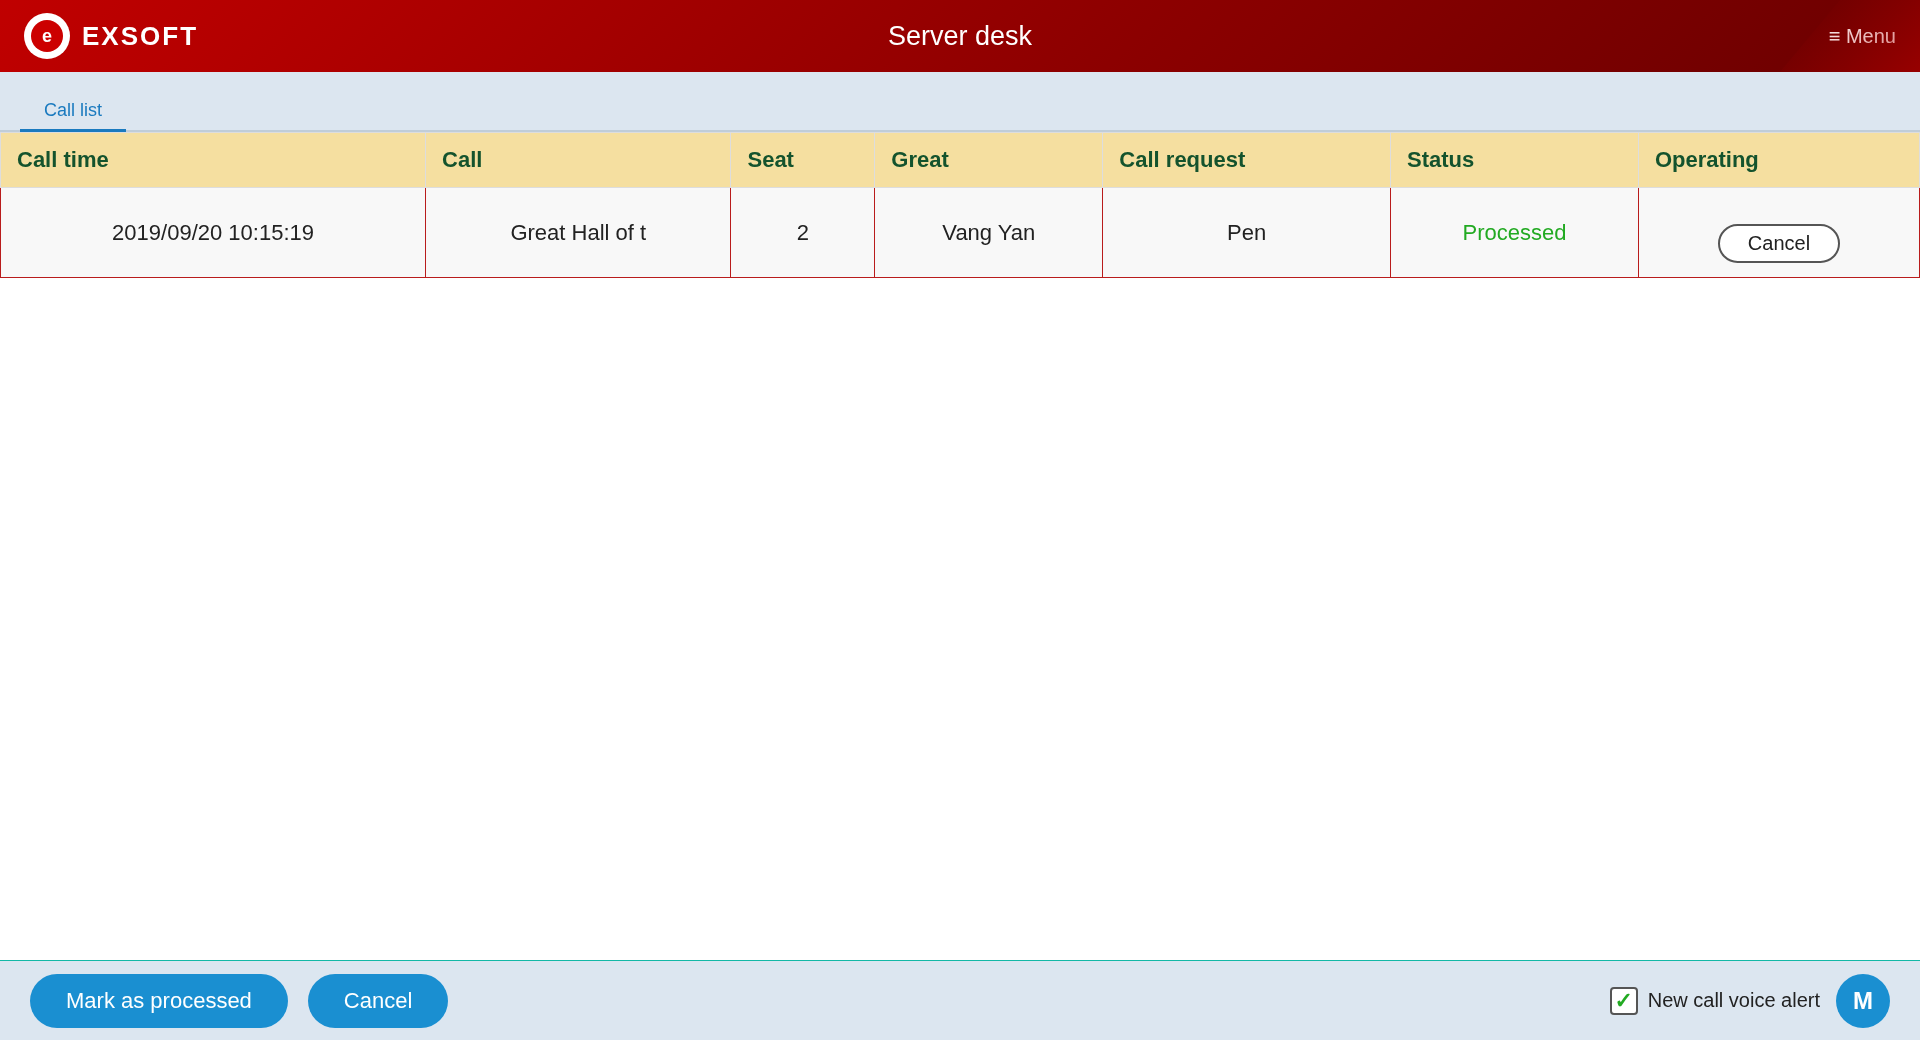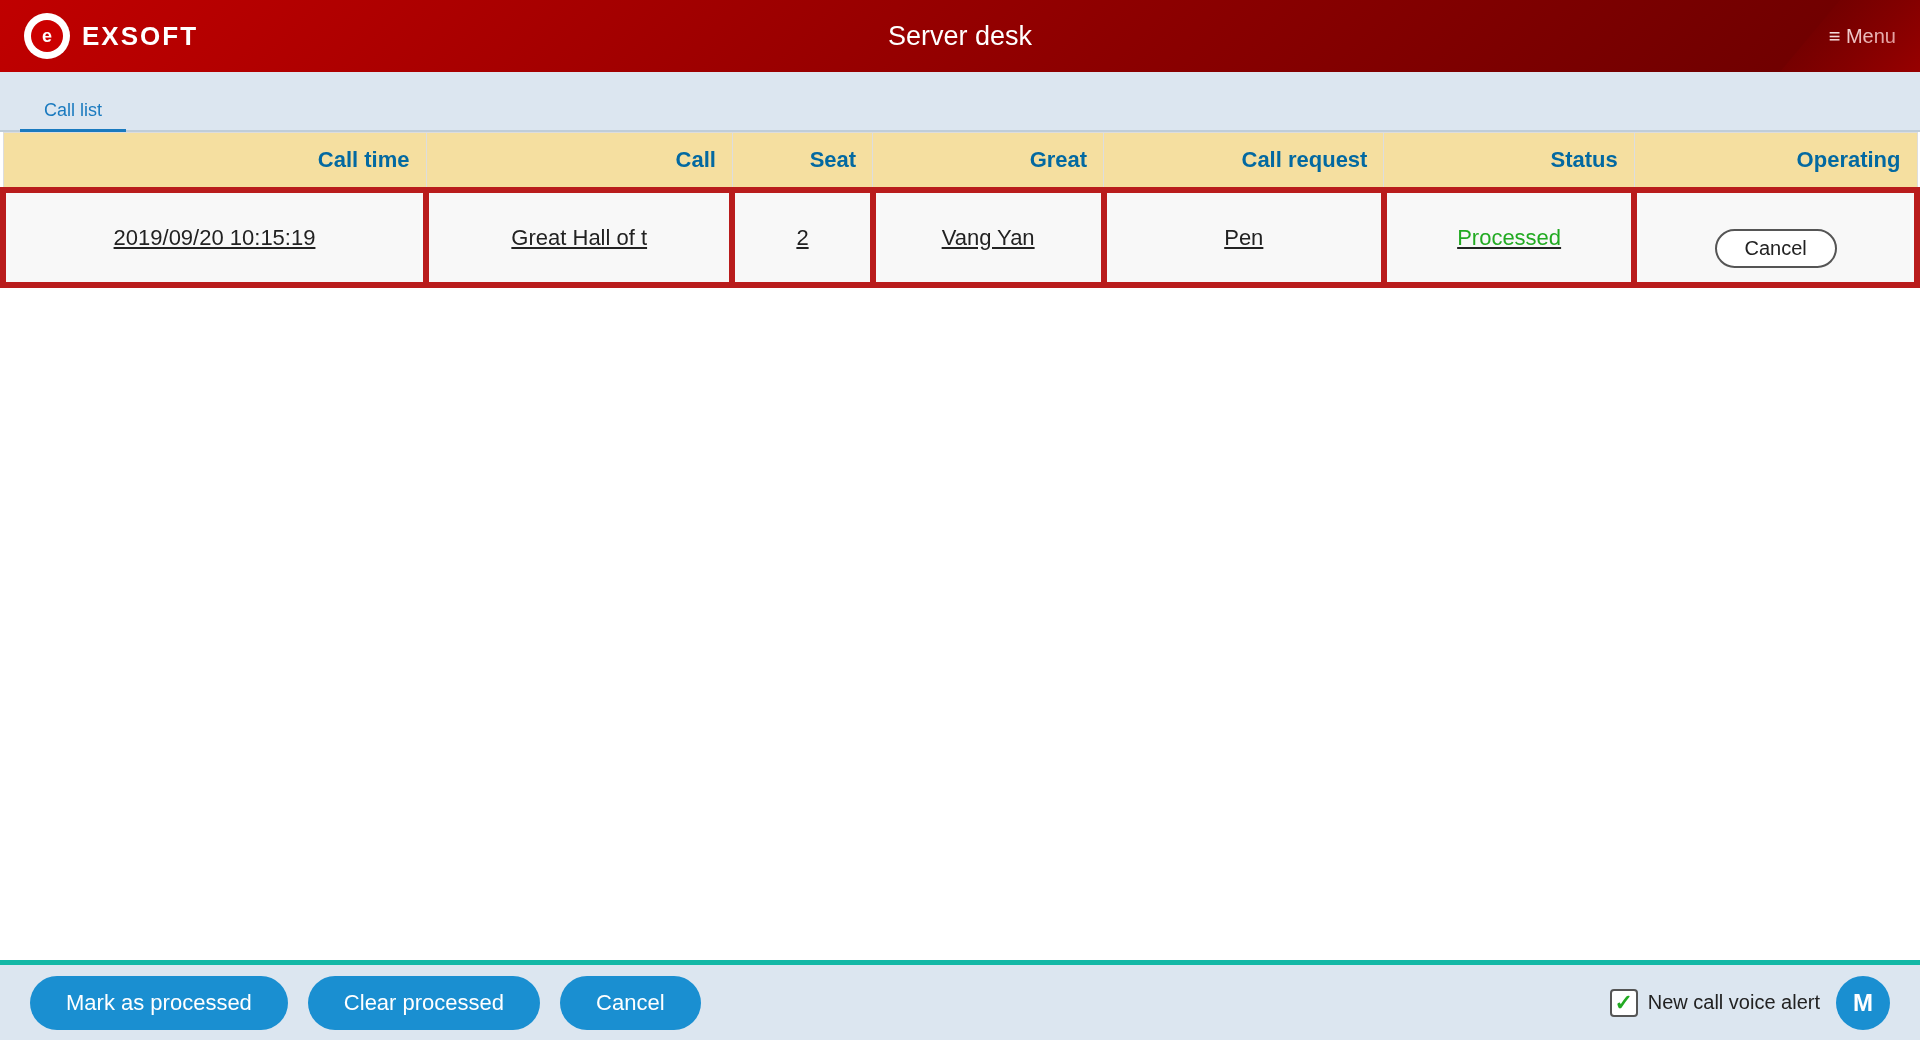--- a/index.html
+++ b/index.html
@@ -118,40 +118,39 @@
       width: 100%;
       border-collapse: collapse;
     }
     .data-table thead tr {
       background: #f5dfa0;
     }
     .data-table thead th {
       padding: 14px 16px;
       font-size: 22px;
       font-weight: 600;
-      color: #0369a1;
-      text-align: right;
+      color: #14532d;
+      text-align: left;
       border: 1px solid #ddd;
     }
     .data-table tbody tr {
       border-bottom: 1px solid #ddd;
     }
     .data-table tbody tr:nth-child(odd) {
       background: #f8f8f8;
     }
     .data-table tbody tr:nth-child(even) {
       background: #eef4fa;
     }
     .data-table tbody td {
       padding: 14px 16px;
       font-size: 22px;
       color: #222;
       text-align: center;
-      border: 6px solid #b91c1c;
-      text-decoration: underline;
+      border: 1px solid #b91c1c;
     }
     .status-processed {
       color: #22aa22;
       font-size: 22px;
       font-weight: 500;
     }
     .status-no {
       color: #cc0000;
       font-size: 22px;
       font-weight: 500;
@@ -181,21 +180,21 @@
       position: fixed;
       bottom: 0;
       left: 0;
       width: 1920px;
       height: 80px;
       background: #dce6f0;
       display: flex;
       align-items: center;
       padding: 0 30px;
       gap: 20px;
-      border-top: 5px solid #14b8a6;
+      border-top: 1px solid #14b8a6;
     }
     .btn-action {
       background: #1a8fd1;
       color: white;
       border: none;
       border-radius: 32px;
       padding: 14px 36px;
       font-size: 22px;
       cursor: pointer;
       font-weight: 500;
@@ -289,21 +288,20 @@
           <td>Pen</td>
           <td><span class="status-processed">Processed</span></td>
           <td><button class="btn-cancel">Cancel</button></td>
         </tr>
       </tbody>
   </table>
 </div>
 
 <div class="bottom-bar">
   <button class="btn-action">Mark as processed</button>
-  <button class="btn-action">Clear processed</button>
   <button class="btn-action">Cancel</button>
 
   <div class="bottom-right">
     <div class="voice-alert">
       <div class="checkbox-custom">
         <span class="checkmark">✓</span>
       </div>
       <span>New call voice alert</span>
     </div>
     <div class="avatar-btn">

